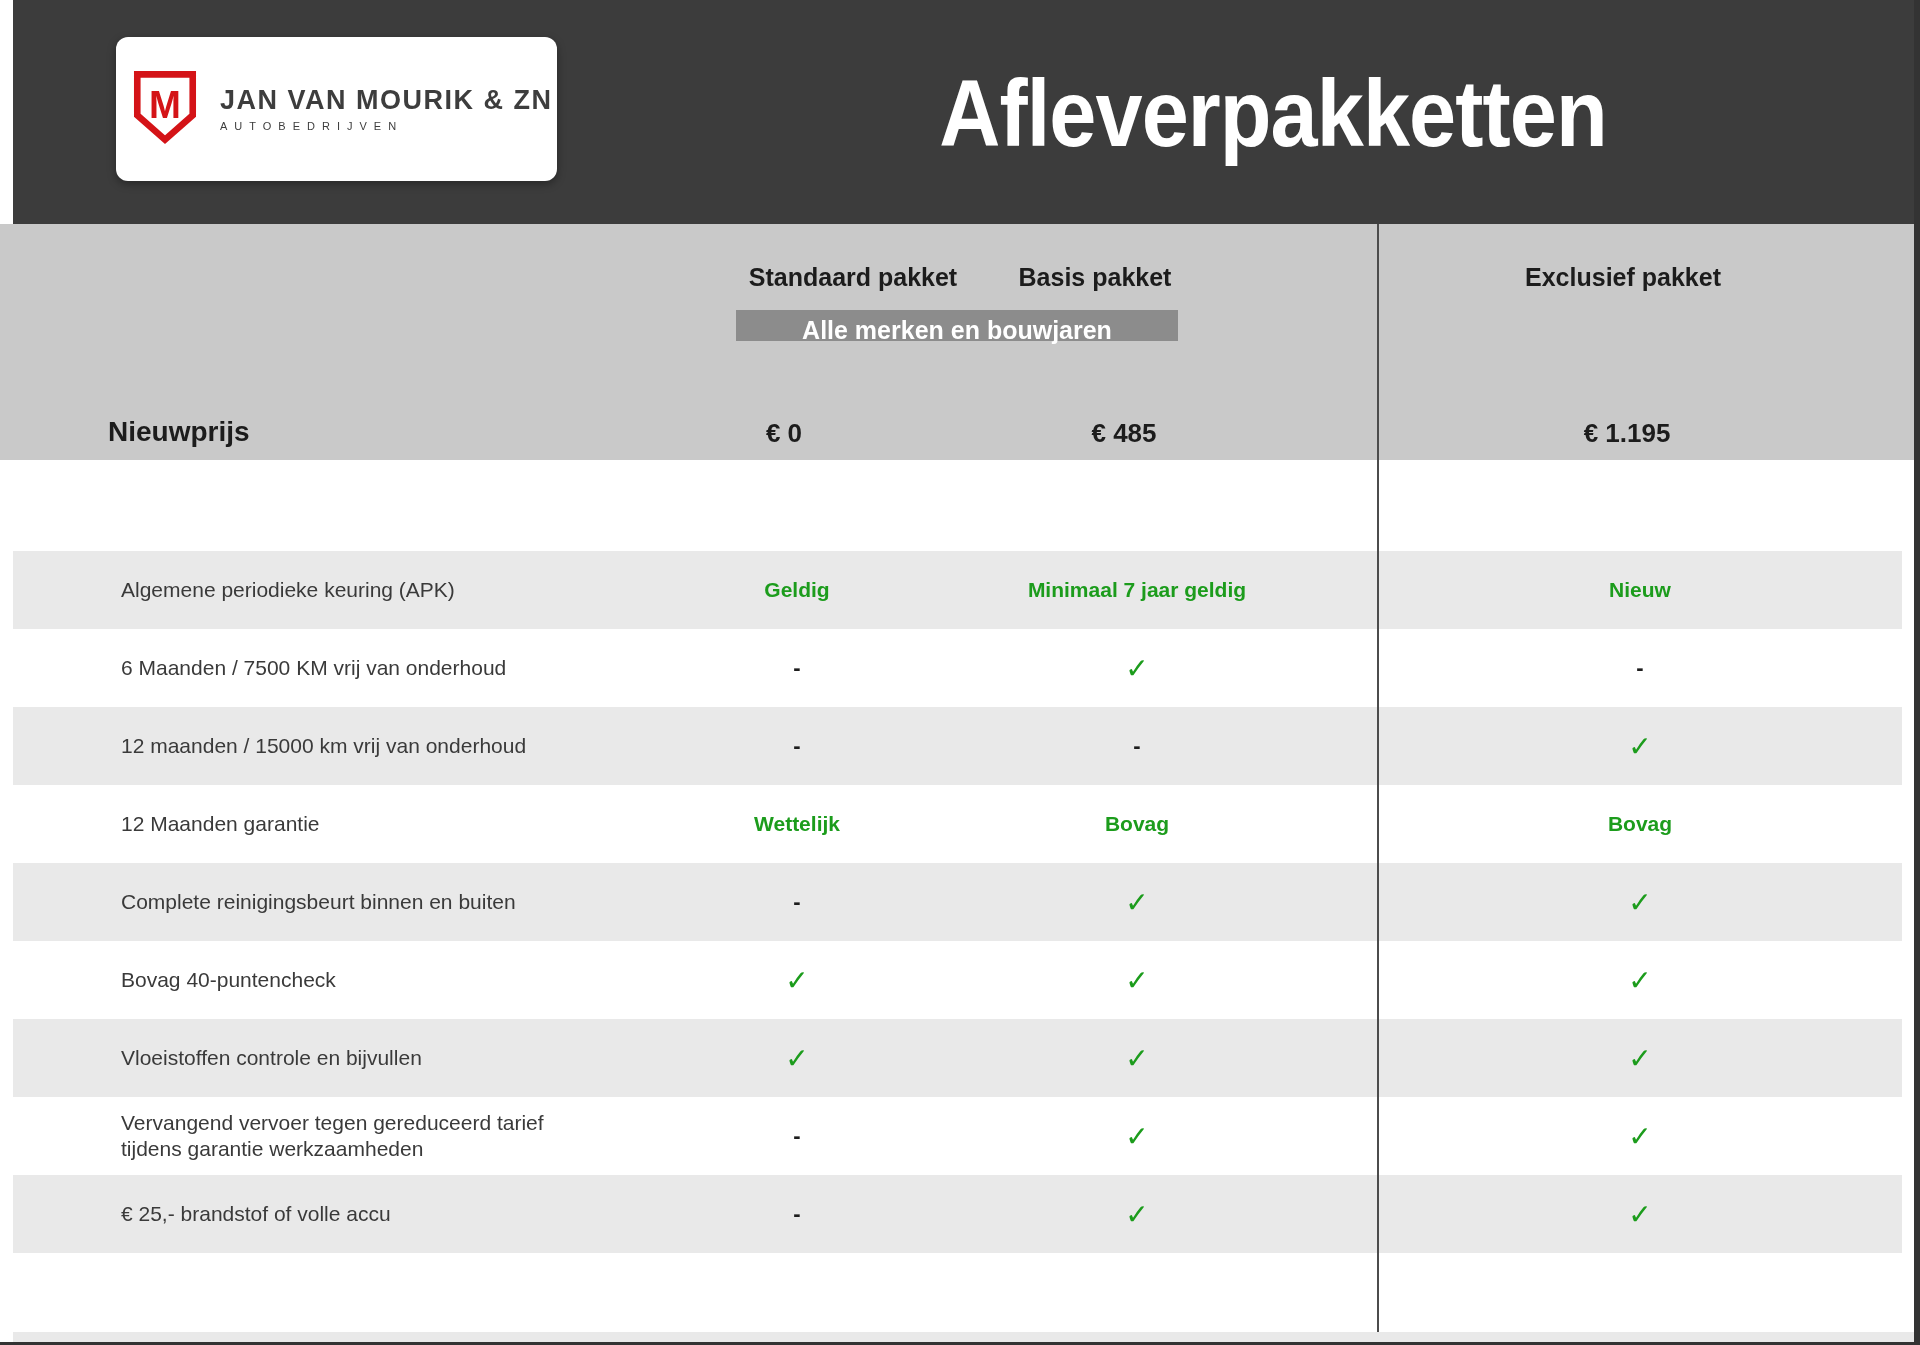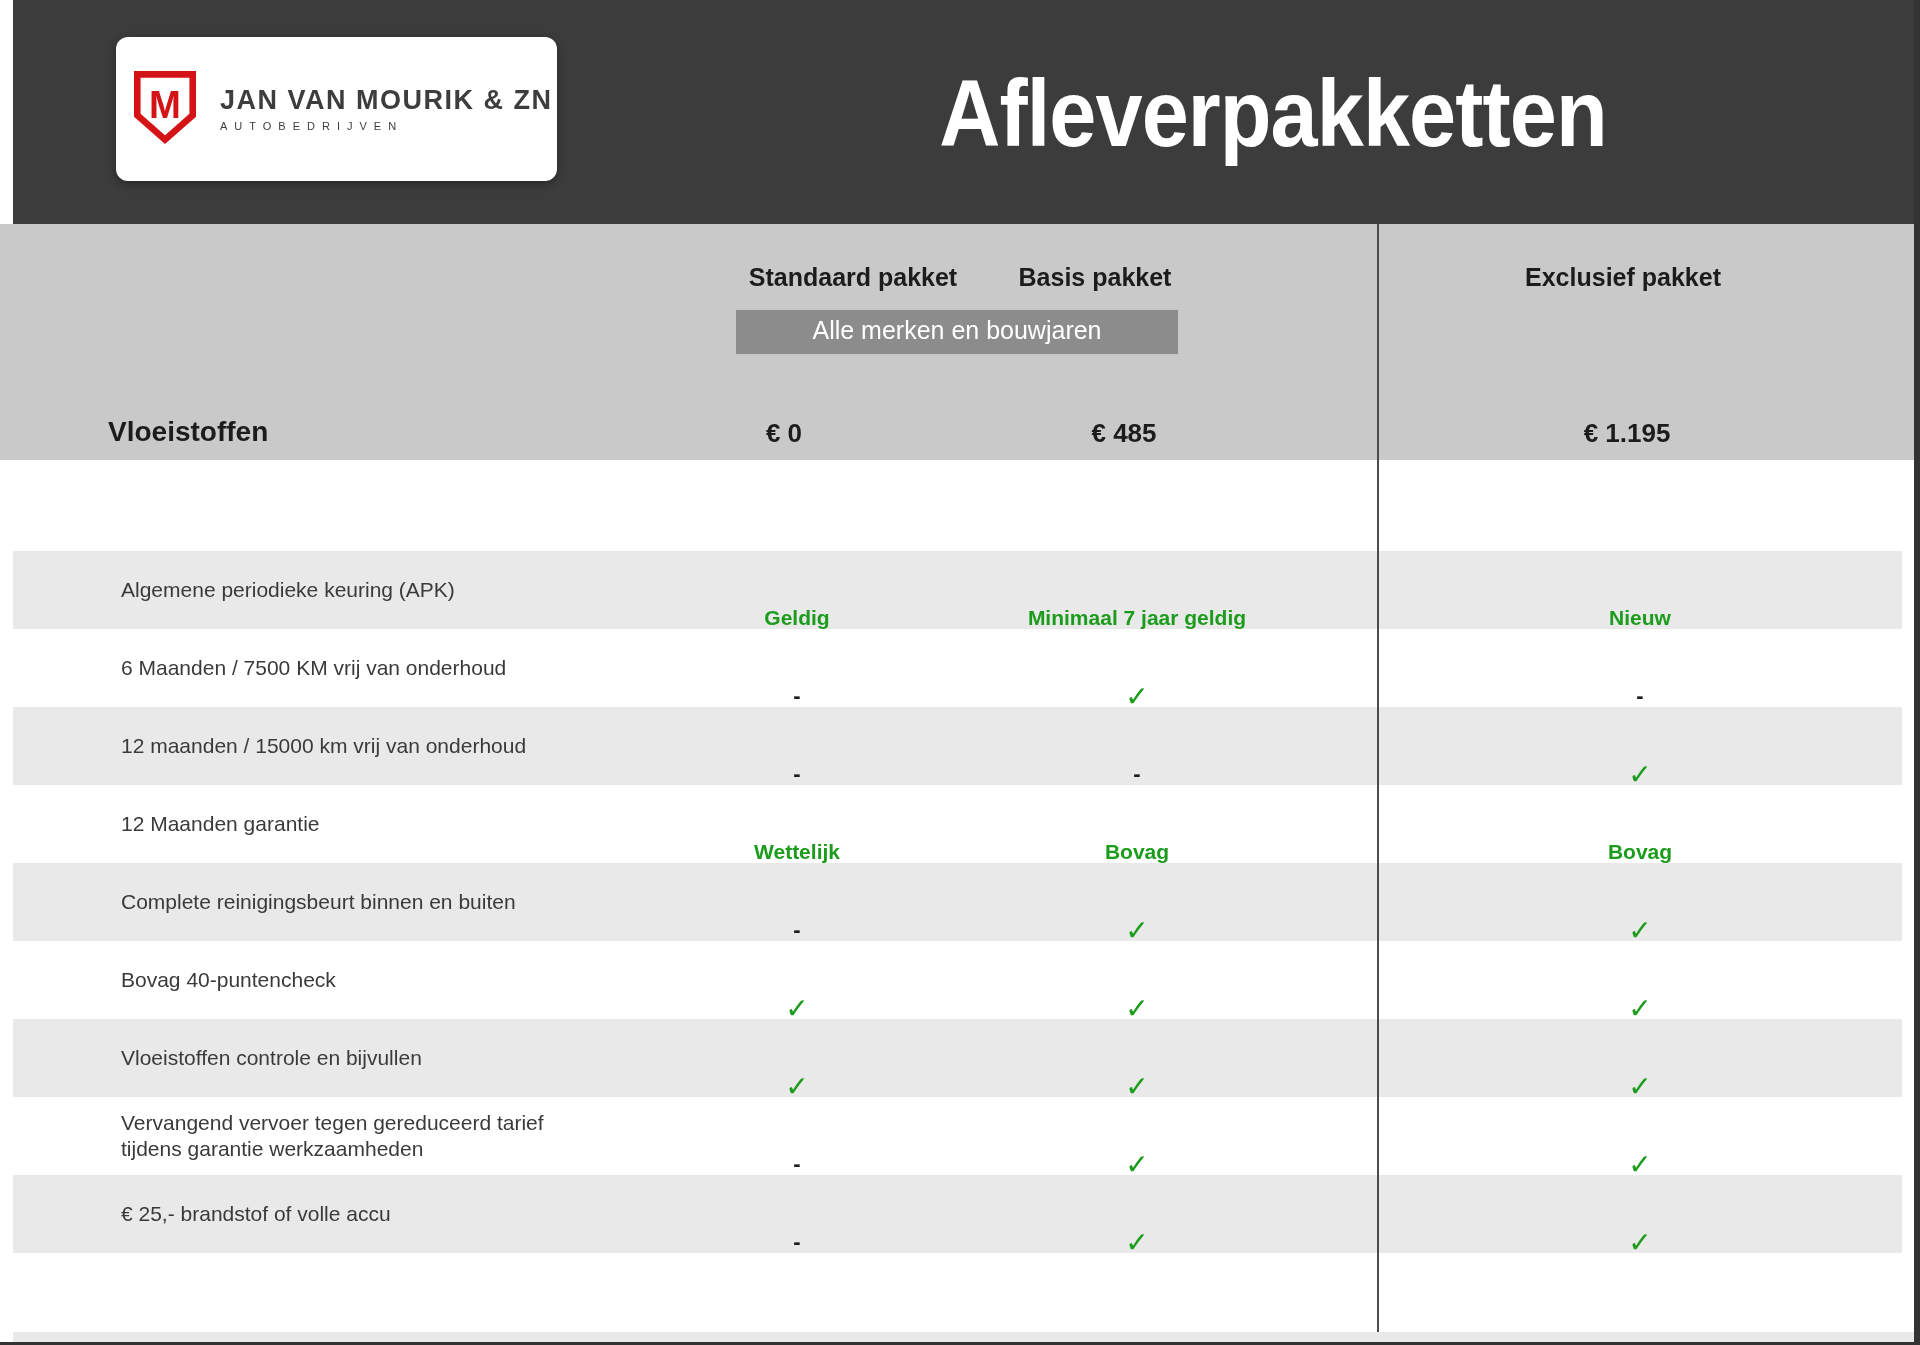--- a/index.html
+++ b/index.html
@@ -31,42 +31,42 @@
     background:var(--band,#c9c9c9);color:#1c1c1c;
   }
   .col-header{
     position:absolute;top:36px;height:34px;line-height:34px;width:400px;
     text-align:center;font-size:25px;font-weight:bold;
   }
   .col-header.std{left:653px;}   
   .col-header.bas{left:895px;}   
   .col-header.exc{left:1423px;}  
   .badge{
-    position:absolute;top:86px;height:44px;line-height:40px;
+    position:absolute;top:86px;height:31px;line-height:40px;
     background:var(--badge,#8c8c8c);color:#fff;text-align:center;
-    font-size:25px;font-weight:normal;
+    font-size:25px;font-weight:bold;
   }
   .badge.left{left:736px;width:442px;}
   .badge.right{left:1443px;width:368px;}
   .total-label{position:absolute;top:192px;left:108px;font-size:28px;font-weight:bold;}
   .price{
     position:absolute;top:194px;width:300px;margin-left:-150px;text-align:center;
     font-size:26px;font-weight:bold;
   }
   
   .rows{position:absolute;top:551px;left:13px;right:18px;}
   .row{position:relative;height:78px;background:#fff;}
   .row.odd{background:var(--row,#e9e9e9);}
   .row .label{
     position:absolute;left:108px;top:50%;transform:translateY(-50%);
     font-size:21px;color:#3a3a3a;white-space:pre-line;line-height:1.25;
   }
   .val{
     position:absolute;top:50%;width:340px;margin-left:-170px;
-    transform:translateY(-50%);text-align:center;margin-top:28px;
+    transform:translateY(-50%);text-align:center;
   }
   .val.text{color:var(--green,#1c9c1c);font-weight:bold;font-size:21px;}
   .val.check{color:var(--green,#1c9c1c);font-size:28px;}
   .val.dash{color:#1d1d1d;font-weight:bold;font-size:22px;}
   
   .vline{position:absolute;left:1377px;top:224px;bottom:0;width:2px;background:#4c4c4c;}
   .bottom-strip{position:absolute;top:1332px;left:13px;right:6px;height:10px;background:var(--row,#e9e9e9);}
   .bottom-bar{position:absolute;left:0;right:0;bottom:0;height:3px;background:#333;}
   .right-bar{position:absolute;top:0;bottom:0;right:0;width:6px;background:#333;}
 </style>
@@ -91,21 +91,21 @@
     <div class="page-title">Afleverpakketten</div>
   </div>
 
   <div class="band">
     <div class="col-header std">Standaard pakket</div>
     <div class="col-header bas">Basis pakket</div>
     <div class="col-header exc">Exclusief pakket</div>
 
     <div class="badge left">Alle merken en bouwjaren</div>
 
-    <div class="total-label">Vloeistoffen</div>
+    <div class="total-label">Nieuwprijs</div>
     <div class="price" style="left:784px">€ 0</div>
     <div class="price" style="left:1124px">€ 485</div>
     <div class="price" style="left:1627px">€ 1.195</div>
   </div>
 
   <div class="rows" id="rows">
       <div class="row odd">
         <div class="label">Algemene periodieke keuring (APK)</div>
         <div class="val text" style="left: 784px;">Geldig</div>
         <div class="val text" style="left: 1124px;">Minimaal 7 jaar geldig</div>

